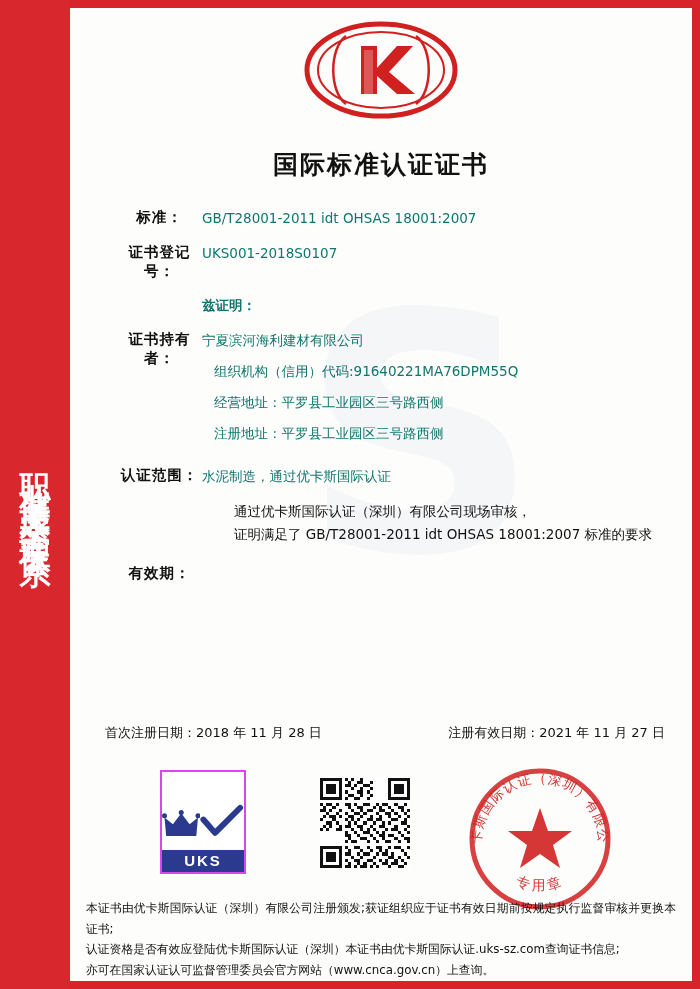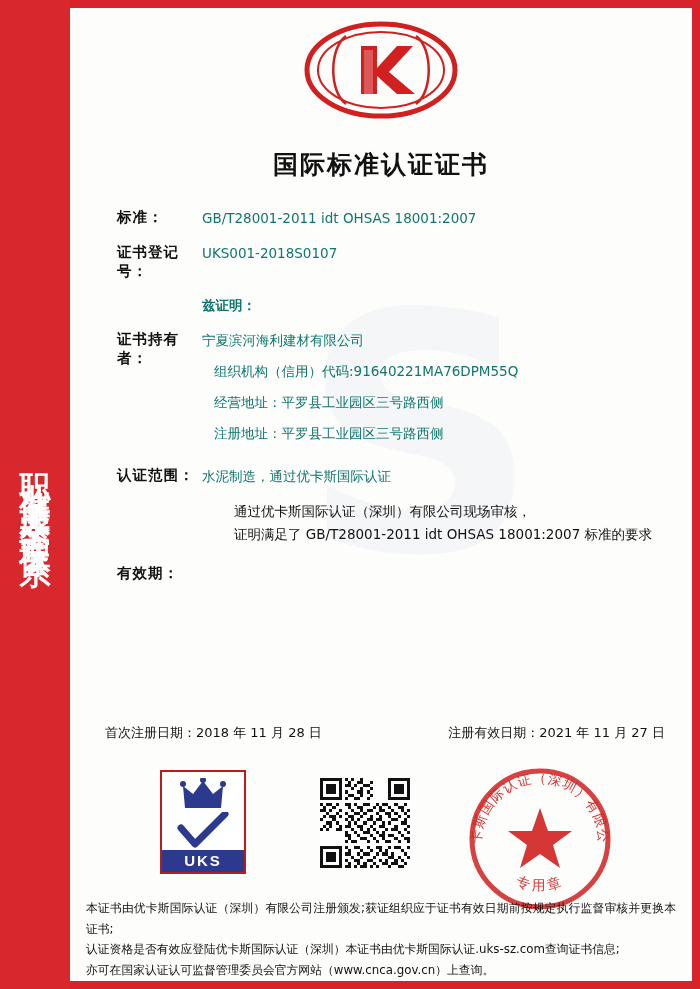--- a/index.html
+++ b/index.html
@@ -94,21 +94,21 @@
     width: 622px;
   }
   .row {
     display: flex;
     align-items: flex-start;
     margin-bottom: 14px;
   }
   .label {
     width: 132px;
     flex: 0 0 132px;
-    text-align: left;
+    text-align: center;
     padding-left: 47px;
     box-sizing: border-box;
     font-family: "DejaVu Sans", sans-serif;
     font-size: 14.5px;
     font-weight: bold;
     color: #111;
     letter-spacing: 1px;
   }
   .value {
     flex: 1;
@@ -153,24 +153,24 @@
     position: absolute;
     top: 756px;
     left: 0;
     width: 622px;
     height: 130px;
   }
   .uks-mark {
     position: absolute;
     left: 90px; top: 6px;
     width: 86px; height: 104px;
-    border: 2px solid #b91c1c;
+    border: 2px solid #d946ef;
     background: #fff;
     box-sizing: border-box;
-    display: flex; flex-direction: column; align-items: center; justify-content: flex-start;
+    display: flex; flex-direction: row; align-items: center; justify-content: flex-start;
   }
   .uks-crown { margin-top: 6px; }
   .uks-check { margin-top: 0px; }
   .uks-text {
     width: 100%;
     background: #2b3a8f;
     color: #fff;
     font-family: "Liberation Sans", sans-serif;
     font-size: 15px;
     font-weight: bold;

